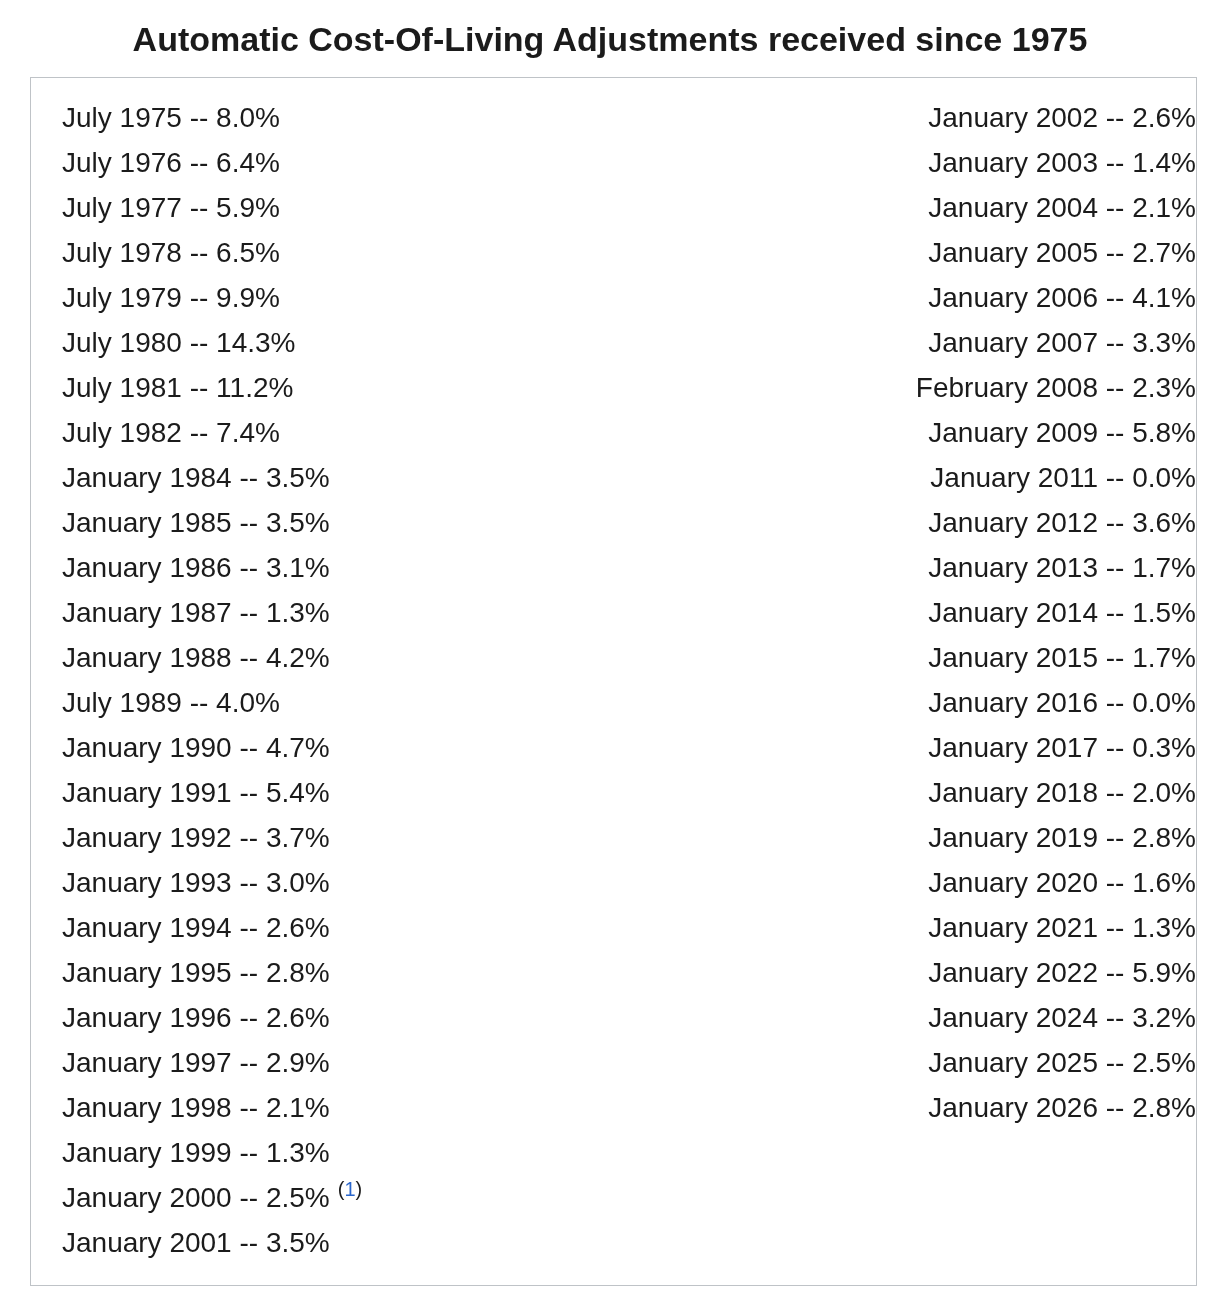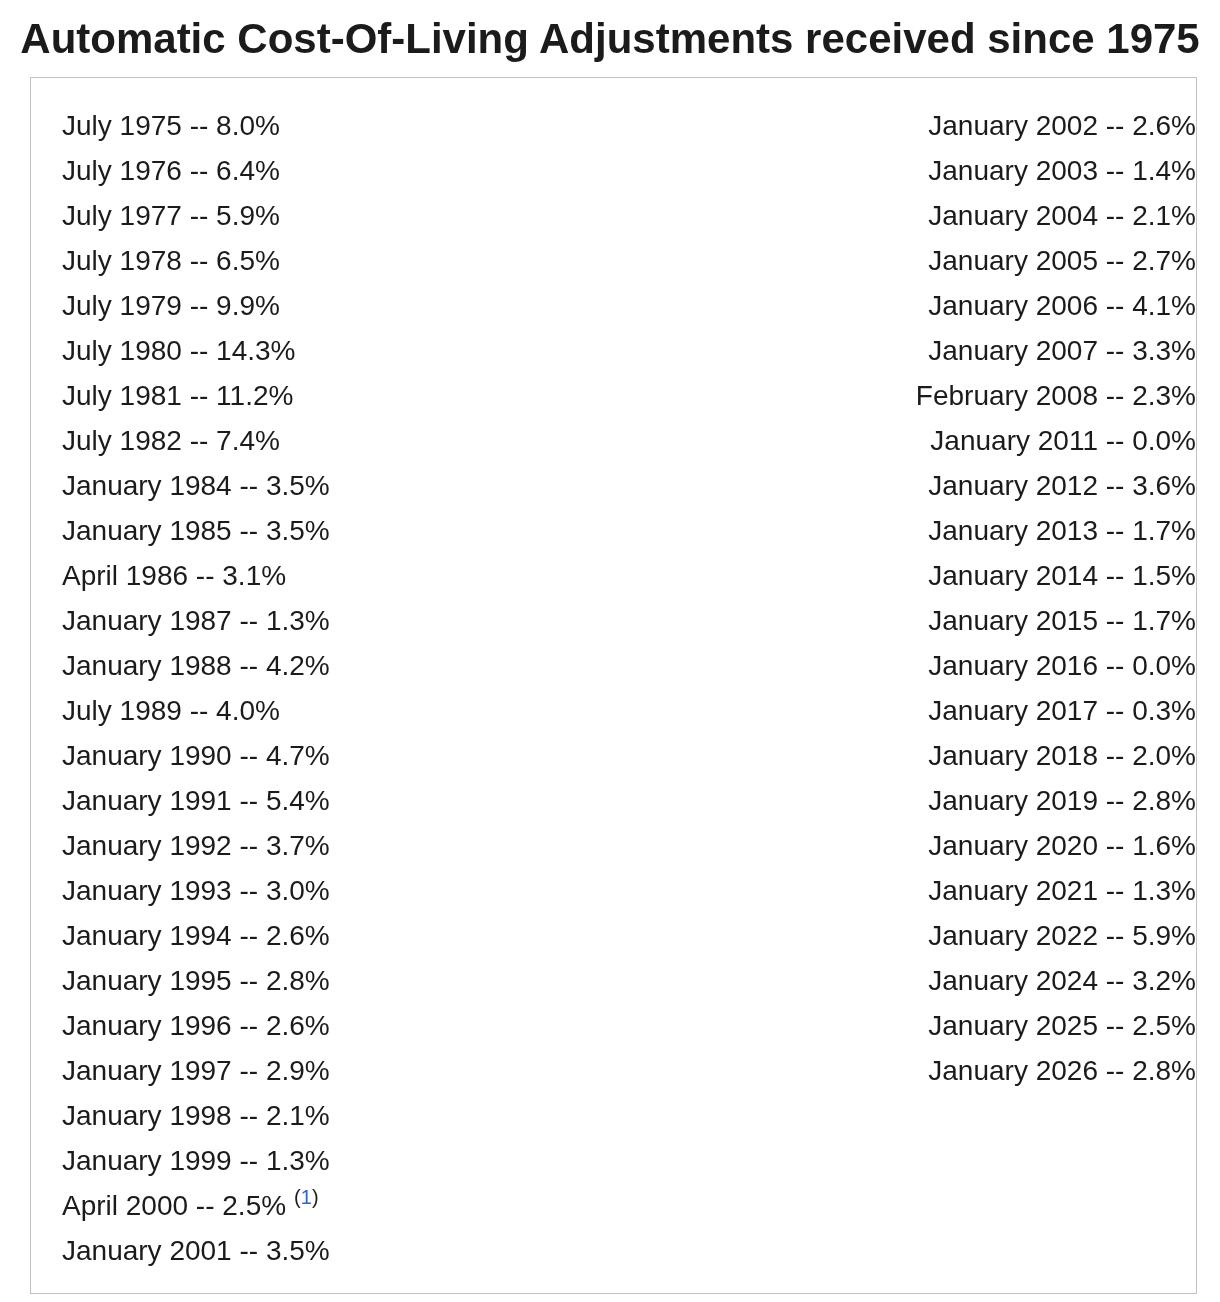--- a/index.html
+++ b/index.html
@@ -15,39 +15,38 @@
     background: var(--bg);
     font-family: "Liberation Sans", "DejaVu Sans", sans-serif;
     color: var(--text);
   }
   .page {
     width: 1220px;
     min-height: 1302px;
     background: var(--bg);
   }
   .page-title {
-    font-size: 42px;
+    font-size: 34px;
     line-height: 40px;
     font-weight: 700;
     text-align: center;
     margin: 19px 0 18px 0;
     color: var(--text);
     letter-spacing: 0;
   }
   .box {
     margin-left: 30px;
     margin-right: 23px;
     border: 1px solid var(--border);
     background: var(--bg);
     padding: 17px 0 20px 0;
   }
   .columns {
     display: flex;
     align-items: flex-start;
-    margin-top: 8px;
   }
   .col { padding-left: 31px; }
   .col-left  { width: 597px; flex: 0 0 597px; }
   .col-right { flex: 1 1 auto; text-align: right; }
   .entry {
     font-size: 28px;
     line-height: 45px;
     color: var(--text);
     white-space: nowrap;
   }
@@ -76,45 +75,46 @@
           <div class="entry"><span>July 1975 -- 8.0%</span></div>
           <div class="entry"><span>July 1976 -- 6.4%</span></div>
           <div class="entry"><span>July 1977 -- 5.9%</span></div>
           <div class="entry"><span>July 1978 -- 6.5%</span></div>
           <div class="entry"><span>July 1979 -- 9.9%</span></div>
           <div class="entry"><span>July 1980 -- 14.3%</span></div>
           <div class="entry"><span>July 1981 -- 11.2%</span></div>
           <div class="entry"><span>July 1982 -- 7.4%</span></div>
           <div class="entry"><span>January 1984 -- 3.5%</span></div>
           <div class="entry"><span>January 1985 -- 3.5%</span></div>
-          <div class="entry"><span>April 1986 -- 3.1%</span></div>
+          <div class="entry"><span>January 1986 -- 3.1%</span></div>
           <div class="entry"><span>January 1987 -- 1.3%</span></div>
           <div class="entry"><span>January 1988 -- 4.2%</span></div>
           <div class="entry"><span>July 1989 -- 4.0%</span></div>
           <div class="entry"><span>January 1990 -- 4.7%</span></div>
           <div class="entry"><span>January 1991 -- 5.4%</span></div>
           <div class="entry"><span>January 1992 -- 3.7%</span></div>
           <div class="entry"><span>January 1993 -- 3.0%</span></div>
           <div class="entry"><span>January 1994 -- 2.6%</span></div>
           <div class="entry"><span>January 1995 -- 2.8%</span></div>
           <div class="entry"><span>January 1996 -- 2.6%</span></div>
           <div class="entry"><span>January 1997 -- 2.9%</span></div>
           <div class="entry"><span>January 1998 -- 2.1%</span></div>
           <div class="entry"><span>January 1999 -- 1.3%</span></div>
-          <div class="entry"><span>April 2000 -- 2.5%</span><sup class="footnote"><span>(</span><a href="#" class="footnote-link">1</a><span>)</span></sup></div>
+          <div class="entry"><span>January 2000 -- 2.5%</span><sup class="footnote"><span>(</span><a href="#" class="footnote-link">1</a><span>)</span></sup></div>
           <div class="entry"><span>January 2001 -- 3.5%</span></div>
         </div>
       <div class="col col-right" id="col-right">
           <div class="entry"><span>January 2002 -- 2.6%</span></div>
           <div class="entry"><span>January 2003 -- 1.4%</span></div>
           <div class="entry"><span>January 2004 -- 2.1%</span></div>
           <div class="entry"><span>January 2005 -- 2.7%</span></div>
           <div class="entry"><span>January 2006 -- 4.1%</span></div>
           <div class="entry"><span>January 2007 -- 3.3%</span></div>
           <div class="entry"><span>February 2008 -- 2.3%</span></div>
+          <div class="entry"><span>January 2009 -- 5.8%</span></div>
           <div class="entry"><span>January 2011 -- 0.0%</span></div>
           <div class="entry"><span>January 2012 -- 3.6%</span></div>
           <div class="entry"><span>January 2013 -- 1.7%</span></div>
           <div class="entry"><span>January 2014 -- 1.5%</span></div>
           <div class="entry"><span>January 2015 -- 1.7%</span></div>
           <div class="entry"><span>January 2016 -- 0.0%</span></div>
           <div class="entry"><span>January 2017 -- 0.3%</span></div>
           <div class="entry"><span>January 2018 -- 2.0%</span></div>
           <div class="entry"><span>January 2019 -- 2.8%</span></div>
           <div class="entry"><span>January 2020 -- 1.6%</span></div>

